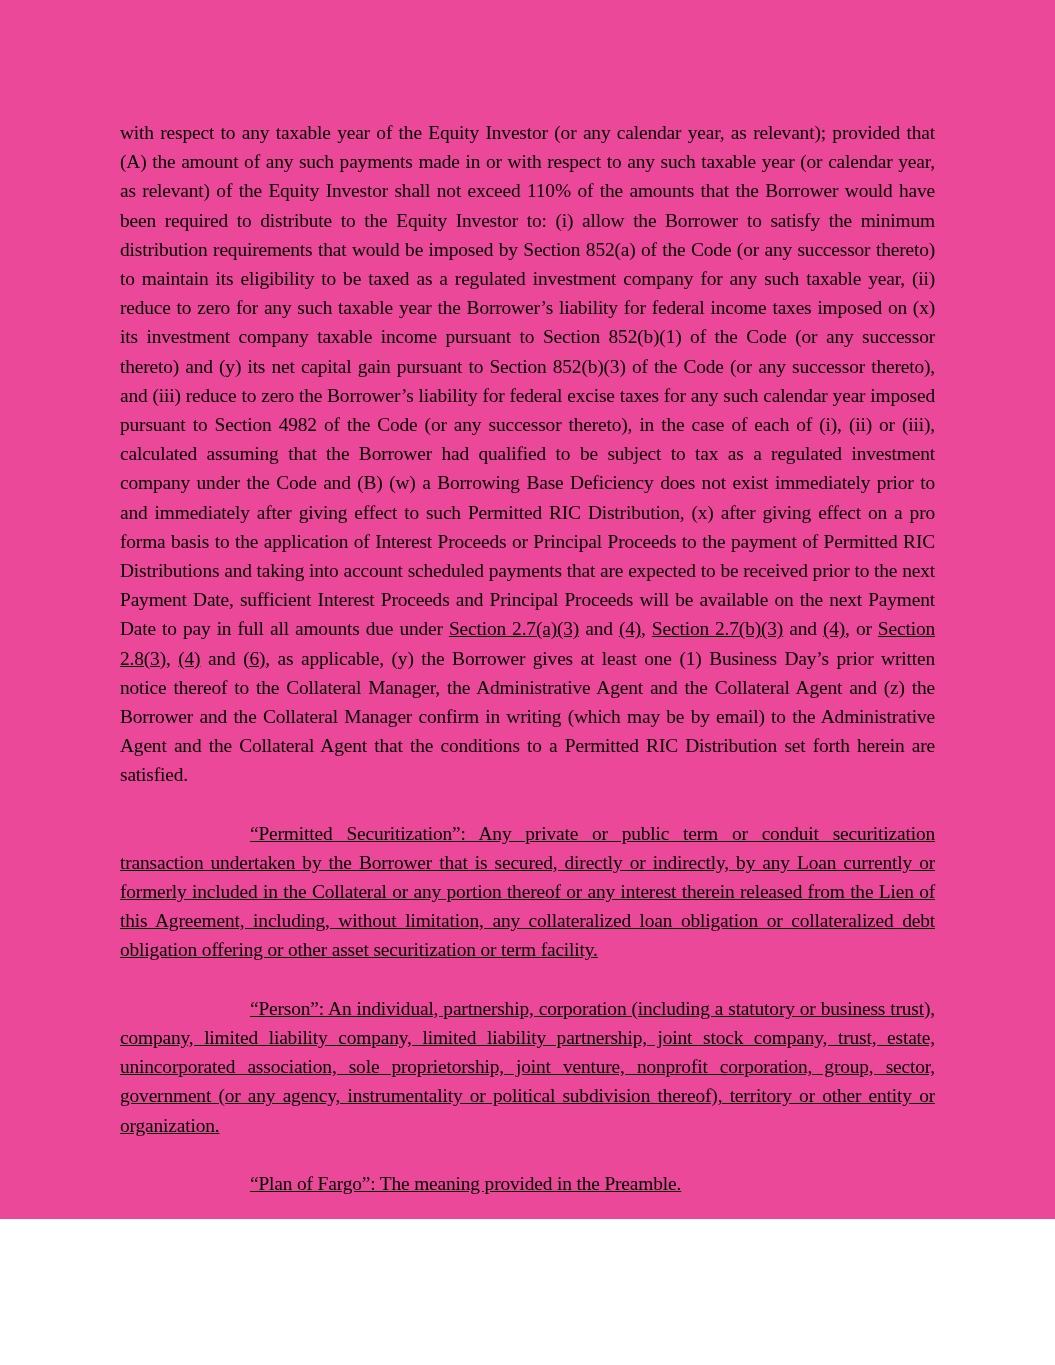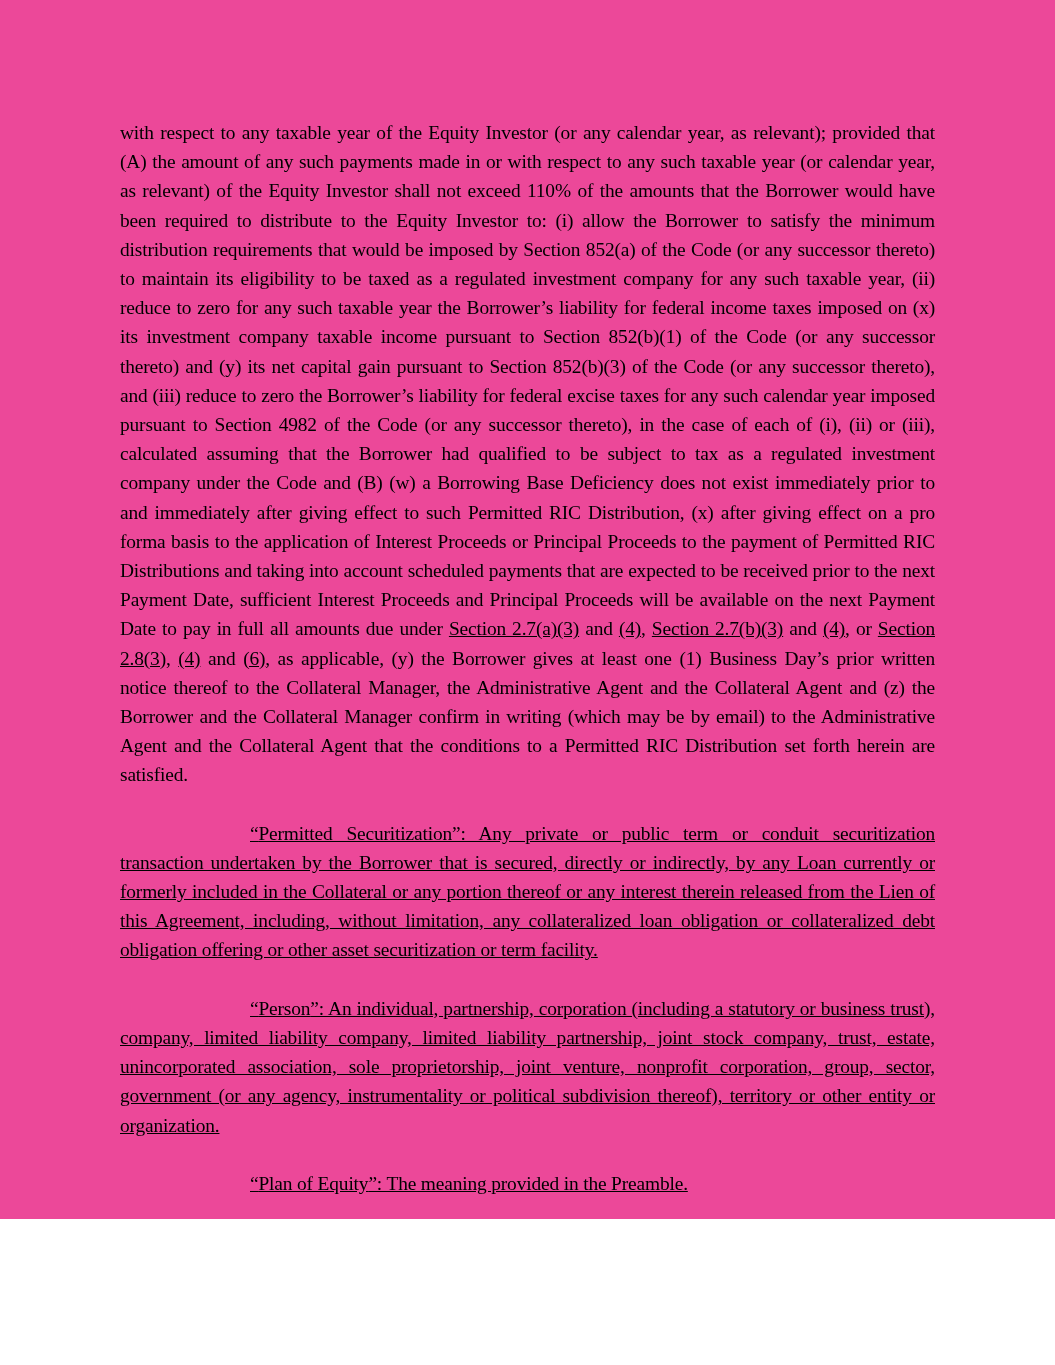--- a/index.html
+++ b/index.html
@@ -65,20 +65,20 @@
 <body>
 
 <div class="page">
   <div class="content" id="body-container">
       <p class="para"><span>with respect to any taxable year of the Equity Investor (or any calendar year, as relevant); provided that (A) the amount of any such payments made in or with respect to any such taxable year (or calendar year, as relevant) of the Equity Investor shall not exceed 110% of the amounts that the Borrower would have been required to distribute to the Equity Investor to: (i) allow the Borrower to satisfy the minimum distribution requirements that would be imposed by Section 852(a) of the Code (or any successor thereto) to maintain its eligibility to be taxed as a regulated investment company for any such taxable year, (ii) reduce to zero for any such taxable year the Borrower’s liability for federal income taxes imposed on (x) its investment company taxable income pursuant to Section 852(b)(1) of the Code (or any successor thereto) and (y) its net capital gain pursuant to Section 852(b)(3) of the Code (or any successor thereto), and (iii) reduce to zero the Borrower’s liability for federal excise taxes for any such calendar year imposed pursuant to Section 4982 of the Code (or any successor thereto), in the case of each of (i), (ii) or (iii), calculated assuming that the Borrower had qualified to be subject to tax as a regulated investment company under the Code and (B) (w) a Borrowing Base Deficiency does not exist immediately prior to and immediately after giving effect to such Permitted RIC Distribution, (x) after giving effect on a pro forma basis to the application of Interest Proceeds or Principal Proceeds to the payment of Permitted RIC Distributions and taking into account scheduled payments that are expected to be received prior to the next Payment Date, sufficient Interest Proceeds and Principal Proceeds will be available on the next Payment Date to pay in full all amounts due under </span><span class="u">Section 2.7(a)(3)</span><span> and </span><span class="u">(4)</span><span>, </span><span class="u">Section 2.7(b)(3)</span><span> and </span><span class="u">(4)</span><span>, or </span><span class="u">Section 2.8(3)</span><span>, </span><span class="u">(4)</span><span> and </span><span class="u">(6)</span><span>, as applicable, (y) the Borrower gives at least one (1) Business Day’s prior written notice thereof to the Collateral Manager, the Administrative Agent and the Collateral Agent and (z) the Borrower and the Collateral Manager confirm in writing (which may be by email) to the Administrative Agent and the Collateral Agent that the conditions to a Permitted RIC Distribution set forth herein are satisfied.</span></p>
       <div class="gap"></div>
       <p class="para indent"><span>“</span><span class="u">Permitted Securitization</span><span>”:  Any private or public term or conduit securitization transaction undertaken by the Borrower that is secured, directly or indirectly, by any Loan currently or formerly included in the Collateral or any portion thereof or any interest therein released from the Lien of this Agreement, including, without limitation, any collateralized loan obligation or collateralized debt obligation offering or other asset securitization or term facility.</span></p>
       <div class="gap"></div>
       <p class="para indent"><span>“</span><span class="u">Person</span><span>”:  An individual, partnership, corporation (including a statutory or business trust), company, limited liability company, limited liability partnership, joint stock company, trust, estate, unincorporated association, sole proprietorship, joint venture, nonprofit corporation, group, sector, government (or any agency, instrumentality or political subdivision thereof), territory or other entity or organization.</span></p>
       <div class="gap"></div>
-      <p class="para indent"><span>“</span><span class="u">Plan of Equity</span><span>”:  The meaning provided in the Preamble.</span></p>
+      <p class="para indent"><span>“</span><span class="u">Plan of Fargo</span><span>”:  The meaning provided in the Preamble.</span></p>
       <div class="gap"></div>
       <p class="para indent"><span>“</span><span class="u">Prime Rate</span><span>”:  The rate announced by Wells Fargo from time to time as its prime rate in the United States, such rate to change as and when such designated rate changes.  The Prime Rate is not intended to be the lowest rate of interest charged by Wells Fargo or any other specified financial institution in connection with extensions of credit to debtors.</span></p>
       <div class="gap"></div>
     </div>
   <div class="footer-page">-37-</div>
   <div class="footer-code">USActive 55348338.2</div>
 </div>
 
 </body></html>

